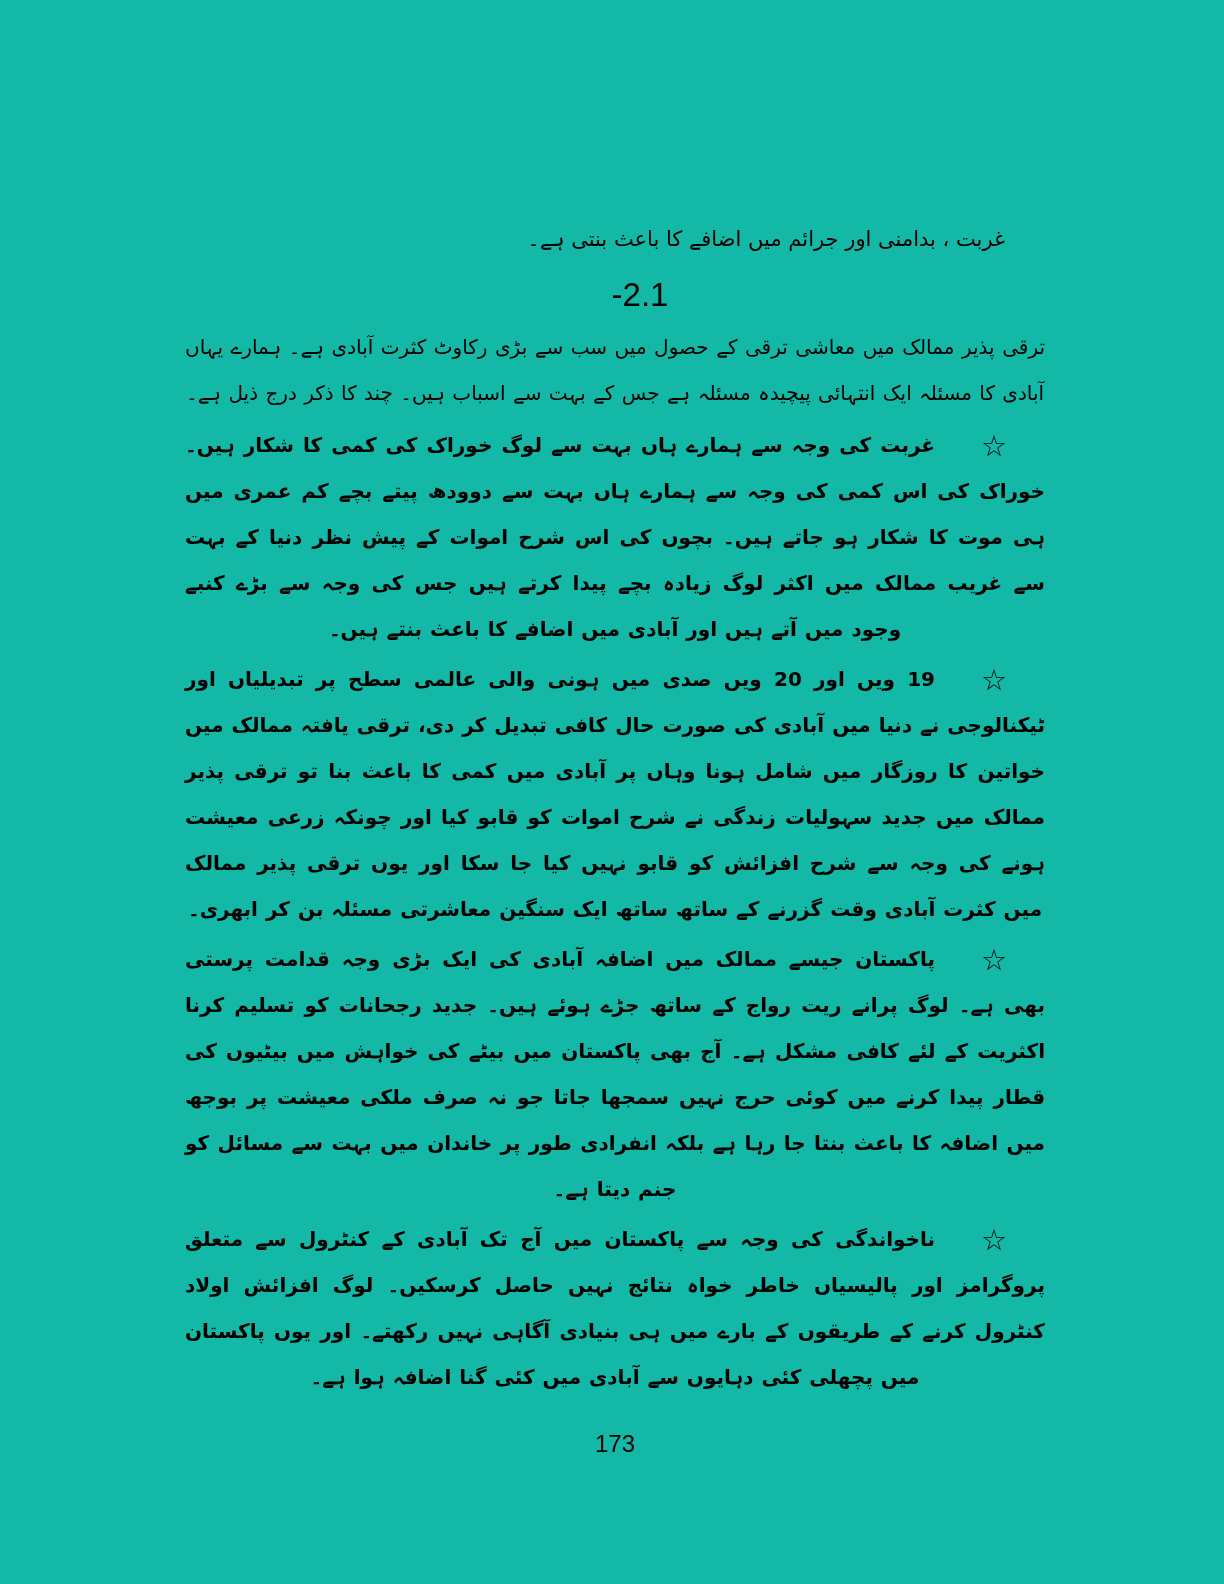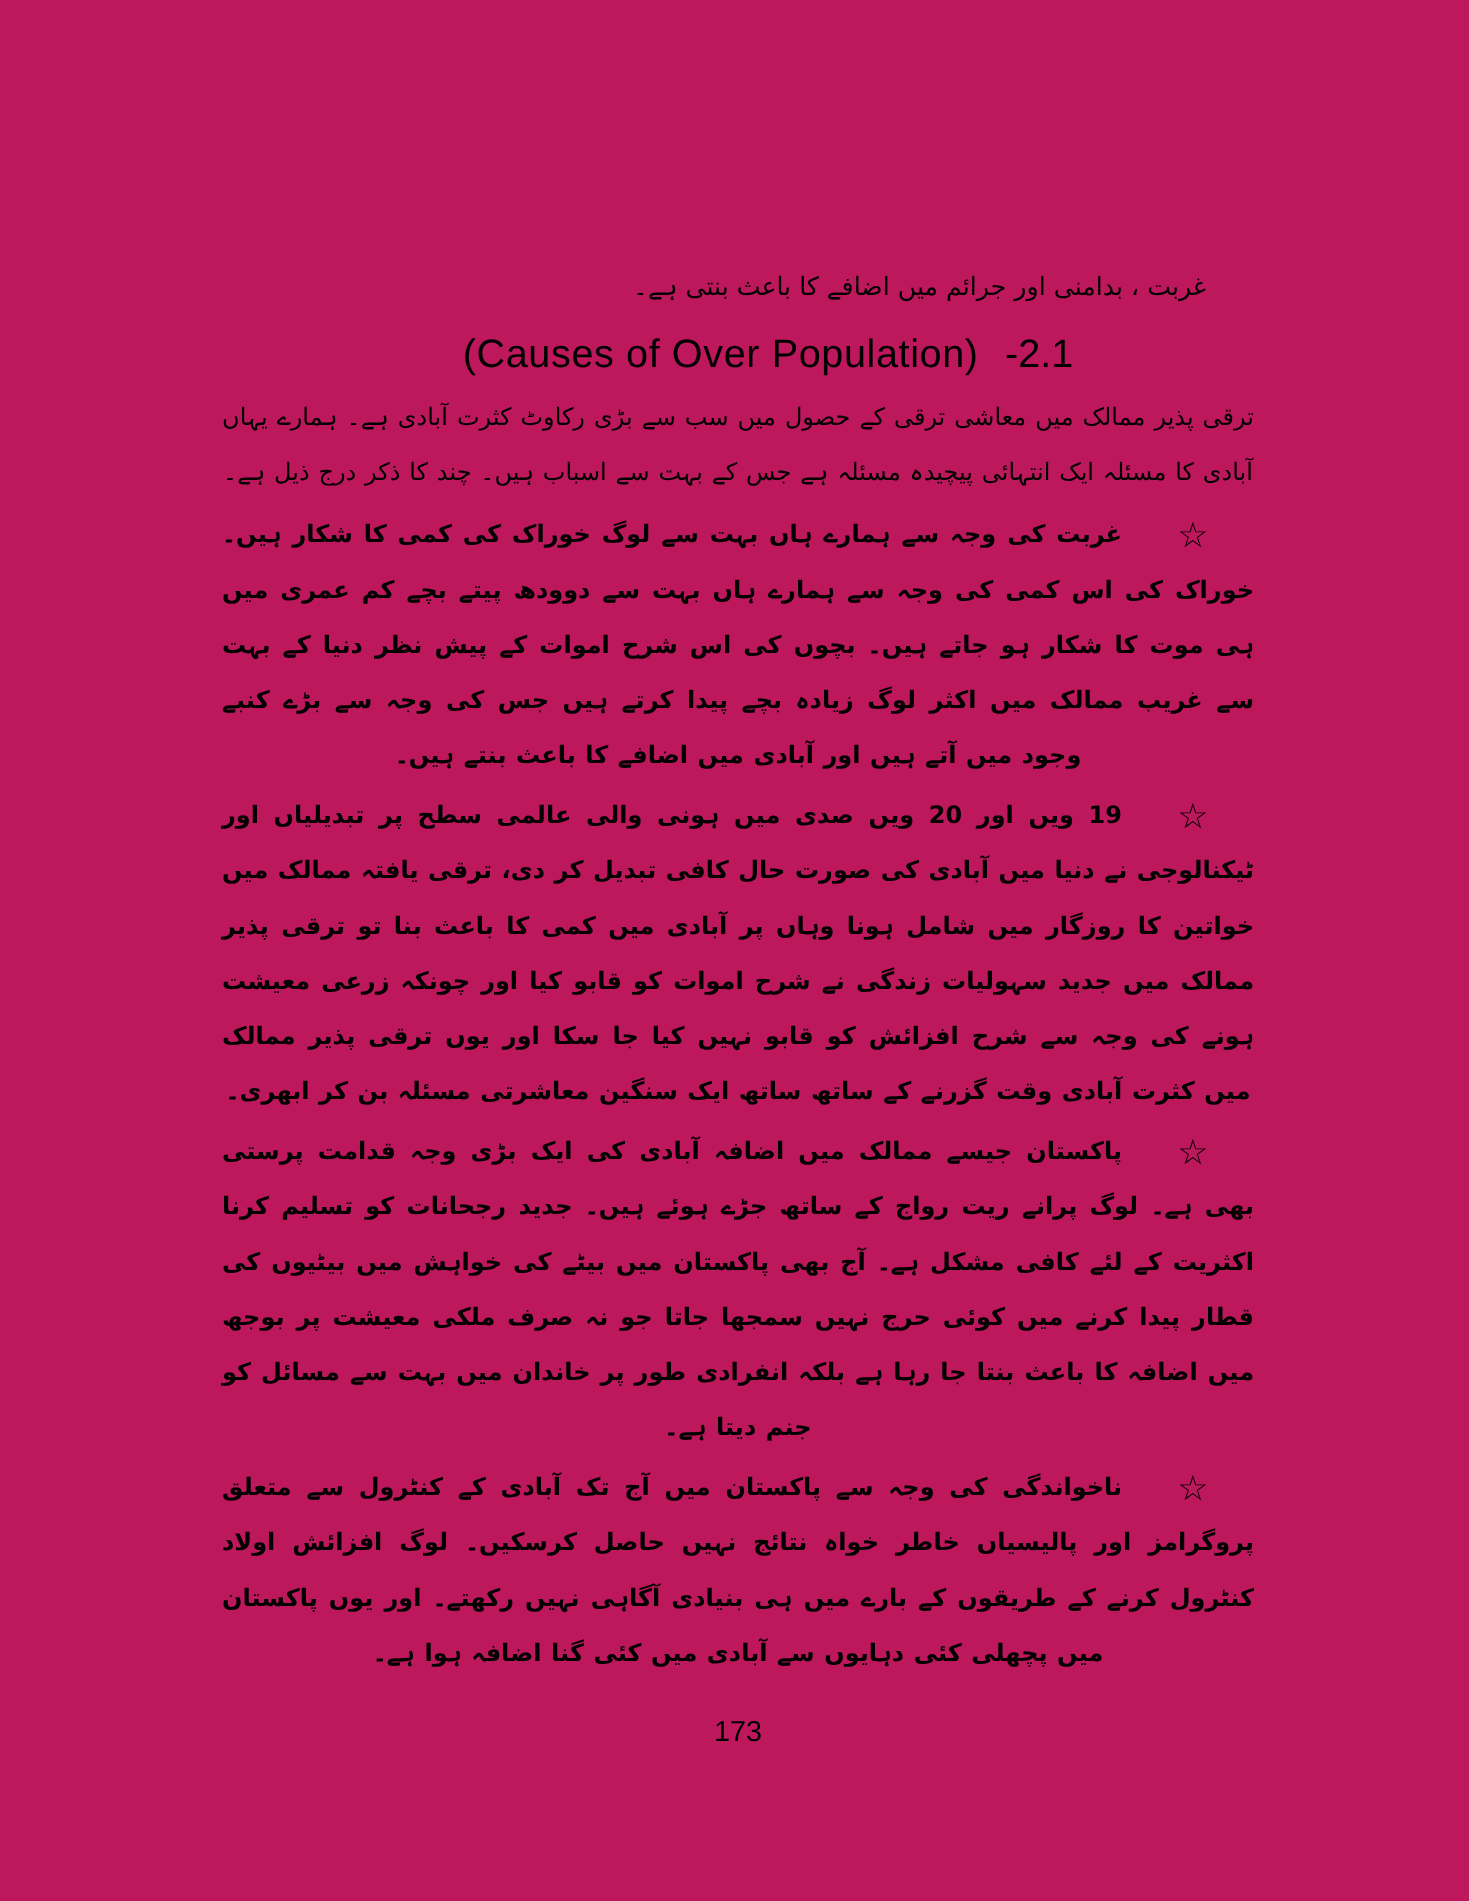--- a/index.html
+++ b/index.html
@@ -12,21 +12,21 @@
     height: 1584px;
     font-family: "DejaVu Sans", sans-serif;
     color: #000000;
     overflow: hidden;
   }
   .page {
     box-sizing: border-box;
     width: 1224px;
     min-height: 1584px;
     padding: 216px 179px 40px 185px;
-    background: #be185d;
+    background: #14b8a6;
   }
   
   .cont-line {
     margin: 0;
     padding-right: 40px;
     direction: rtl;
     text-align: right;
     font-size: 21px;
     line-height: 46px;
   }
@@ -94,21 +94,20 @@
   }
 </style>
 </head>
 <body>
 
 <div class="page">
 
   <p class="cont-line">غربت ، بدامنی اور جرائم میں اضافے کا باعث بنتی ہے۔</p>
 
   <div class="heading">
-    <span class="h-en">(Causes of Over Population)</span>
     <span class="h-num">-2.1</span>
   </div>
 
   <p class="para intro">ترقی پذیر ممالک میں معاشی ترقی کے حصول میں سب سے بڑی رکاوٹ کثرت آبادی ہے۔ ہمارے یہاں آبادی کا مسئلہ ایک انتہائی پیچیدہ مسئلہ ہے جس کے بہت سے اسباب ہیں۔ چند کا ذکر درج ذیل ہے۔</p>
 
   <div id="bullet-list">
     <div class="bullet-item">
       <span class="star">☆</span>
       <p class="para">غربت کی وجہ سے ہمارے ہاں بہت سے لوگ خوراک کی کمی کا شکار ہیں۔ خوراک کی اس کمی کی وجہ سے ہمارے ہاں بہت سے دوودھ پیتے بچے کم عمری میں ہی موت کا شکار ہو جاتے ہیں۔ بچوں کی اس شرح اموات کے پیش نظر دنیا کے بہت سے غریب ممالک میں اکثر لوگ زیادہ بچے پیدا کرتے ہیں جس کی وجہ سے بڑے کنبے وجود میں آتے ہیں اور آبادی میں اضافے کا باعث بنتے ہیں۔</p>
     </div>

